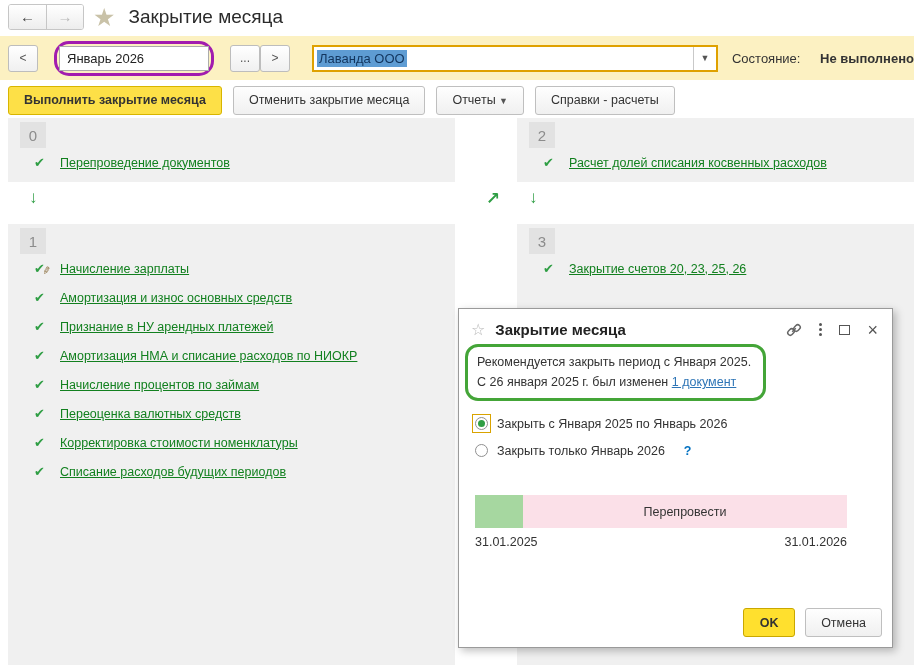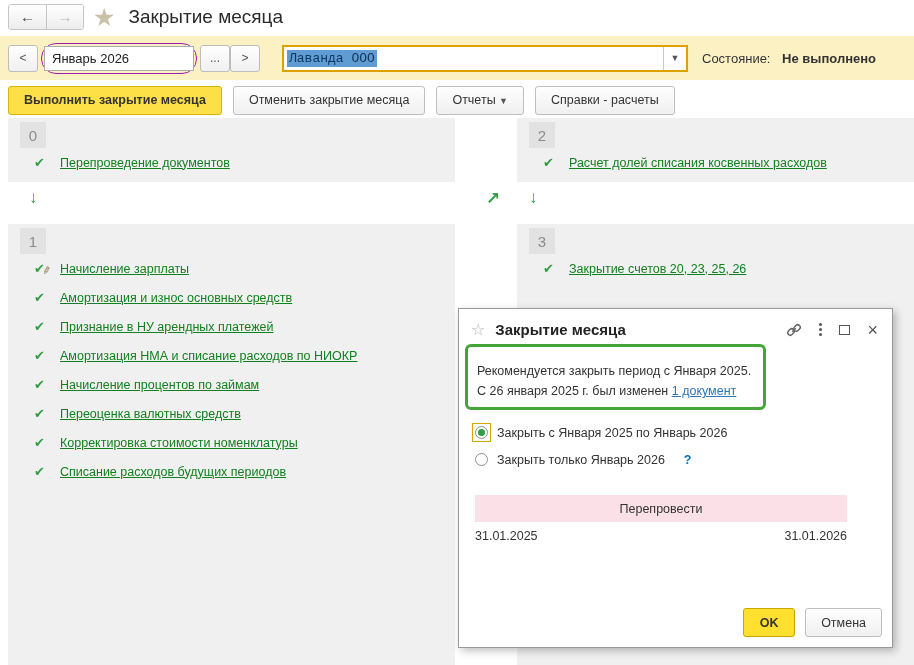--- a/index.html
+++ b/index.html
@@ -10,28 +10,28 @@
   .app-header { position:absolute; left:0; top:0; width:100%; height:34px; display:flex; align-items:center; padding-left:8px; }
   .nav-group { display:flex; border:1px solid #c6c6c6; border-radius:3px; overflow:hidden; }
   .nav-btn { width:37px; height:24px; border:none; background:linear-gradient(#ffffff,#ededed); font-size:15px; color:#444; padding:0; line-height:22px; }
   .nav-btn.fwd { border-left:1px solid #c6c6c6; color:#b8b8b8; }
   .fav-star { color:#c9c2a8; font-size:25px; margin-left:9px; line-height:24px; }
   .page-title { font-size:19px; font-weight:400; color:#2b2b2b; margin-left:13px; }
 
   
   .toolbar { position:absolute; left:0; top:36px; width:100%; height:44px; background:#fcf1c2; display:flex; align-items:center; padding-left:8px; }
   .tb-btn { height:27px; min-width:30px; background:linear-gradient(#ffffff,#f0f0f0); border:1px solid #bdbdbd; border-radius:3px; color:#555; font-size:12px; padding:0 6px; }
-  .annot-ring { display:inline-flex; border:1px solid #a21caf; border-radius:15px; padding:2px; margin:0 3px;align-items:center; }
+  .annot-ring { display:inline-flex; border:3px solid #a21caf; border-radius:15px; padding:2px; margin:0 16px;align-items:center; }
   .period-input { width:150px; height:25px; border:1px solid #ababab; font-size:13px; padding:0 7px; color:#222; font-family:inherit; }
   .org-combo { display:flex; align-items:stretch; height:27px; background:#fff; border:2px solid #dfa100; margin-left:22px; width:406px; }
   .org-textwrap { flex:1; display:flex; align-items:center; padding-left:3px; overflow:hidden; }
-  .org-text { background:#5e9cd3; color:#12355e; font-size:13px; padding:1px 2px; white-space:nowrap;font-family:Liberation Mono, monospace; }
+  .org-text { background:#5e9cd3; color:#12355e; font-size:13px; padding:1px 2px; white-space:nowrap; }
   .combo-btn { width:23px; border:none; border-left:1px solid #c9c9c9; background:#fff; color:#555; font-size:9px; display:flex; align-items:center; justify-content:center; }
   .status { margin-left:14px; font-size:13px; color:#333; white-space:nowrap; }
-  .status b { margin-left:8px; }
+  .status b { margin-left:16px; }
 
   
   .actions { position:absolute; left:0; top:82px; width:100%; height:36px; background:#fff; display:flex; align-items:center; padding-left:8px; gap:11px; }
   .btn { height:29px; padding:0 15px; background:linear-gradient(#fefefe,#f0f0f0); border:1px solid #bfbfbf; border-radius:3px; font-size:12.5px; color:#333; font-family:inherit; }
   .btn.primary { background:#fde047; border:1px solid #d8b500; font-weight:700; }
   .caret { font-size:9px; color:#555; }
 
   
   .band { position:absolute; background:#f0f0f0; padding-top:4px; }
   #band-s0 { left:8px;  top:118px; width:447px; height:64px; }
@@ -50,31 +50,31 @@
 
   
   .dialog { position:absolute; left:458px; top:308px; width:435px; height:340px; background:#fff; border:1px solid #9a9a9a; box-shadow:3px 3px 8px rgba(0,0,0,.25); z-index:5; }
   .dlg-title { display:flex; align-items:center; padding:9px 14px 0 12px; height:32px; }
   .dlg-star { color:#b9b9b9; font-size:16px; }
   .dlg-title h2 { font-size:15px; margin:0 0 0 10px; color:#222; flex:1; font-weight:700; }
   .dlg-icons { display:flex; align-items:center; gap:17px; color:#555; }
   .vdots i { display:block; width:3px; height:3px; background:#555; border-radius:50%; margin:2px 0; }
   .maxbox { width:11px; height:10px; border:1.5px solid #555; display:inline-block; }
   .closex { font-size:18px; color:#555; line-height:14px; }
-  .dlg-annot { display:inline-block; margin:3px 0 0 6px; border:3px solid #44a538; border-radius:6px; padding:14px 12px 6px 9px; font-size:12.5px; line-height:1.6; color:#333; }
+  .dlg-annot { display:inline-block; margin:3px 0 0 6px; border:3px solid #44a538; border-radius:13px; padding:5px 12px 6px 9px; font-size:12.5px; line-height:1.6; color:#333; }
   .doc-link { color:#2e75b6; text-decoration:underline; cursor:pointer; }
   .radios { margin:9px 0 0 13px; font-size:12.5px; color:#333; }
   .radio-row { display:flex; align-items:center; height:27px; }
   .focus-box { border:1px solid #d9a300; padding:2px; display:inline-flex; margin-right:6px; }
   .radio-plain { display:inline-flex; padding:3px; margin-right:6px; }
   .radio { width:13px; height:13px; border:1px solid #909090; border-radius:50%; background:#fff; display:inline-flex; align-items:center; justify-content:center; }
   .radio.sel::after { content:""; width:7px; height:7px; background:#2f9e44; border-radius:50%; }
   .help { color:#0070c0; font-weight:700; margin-left:19px; cursor:pointer; }
   .timeline { position:absolute; left:16px; top:186px; width:372px; }
-  .tl-bar { display:flex; height:27px;flex-direction:column; }
+  .tl-bar { display:flex; height:33px; }
   .tl-green { width:48px; background:#a6d7a0; }
   .tl-pink { flex:1; background:#fbe0e8; display:flex; align-items:center; justify-content:center; font-size:12.5px; color:#333; }
   .tl-dates { display:flex; justify-content:space-between; font-size:12.5px; color:#333; margin-top:7px;align-items:center; }
   .dlg-buttons { position:absolute; right:10px; bottom:10px; display:flex; gap:10px; }
   .btn.ok { background:#ffe02e; border:1px solid #c9a700; font-weight:700; min-width:52px; }
   .btn.cancel { min-width:74px; }
 </style>
 </head>
 <body>
 

